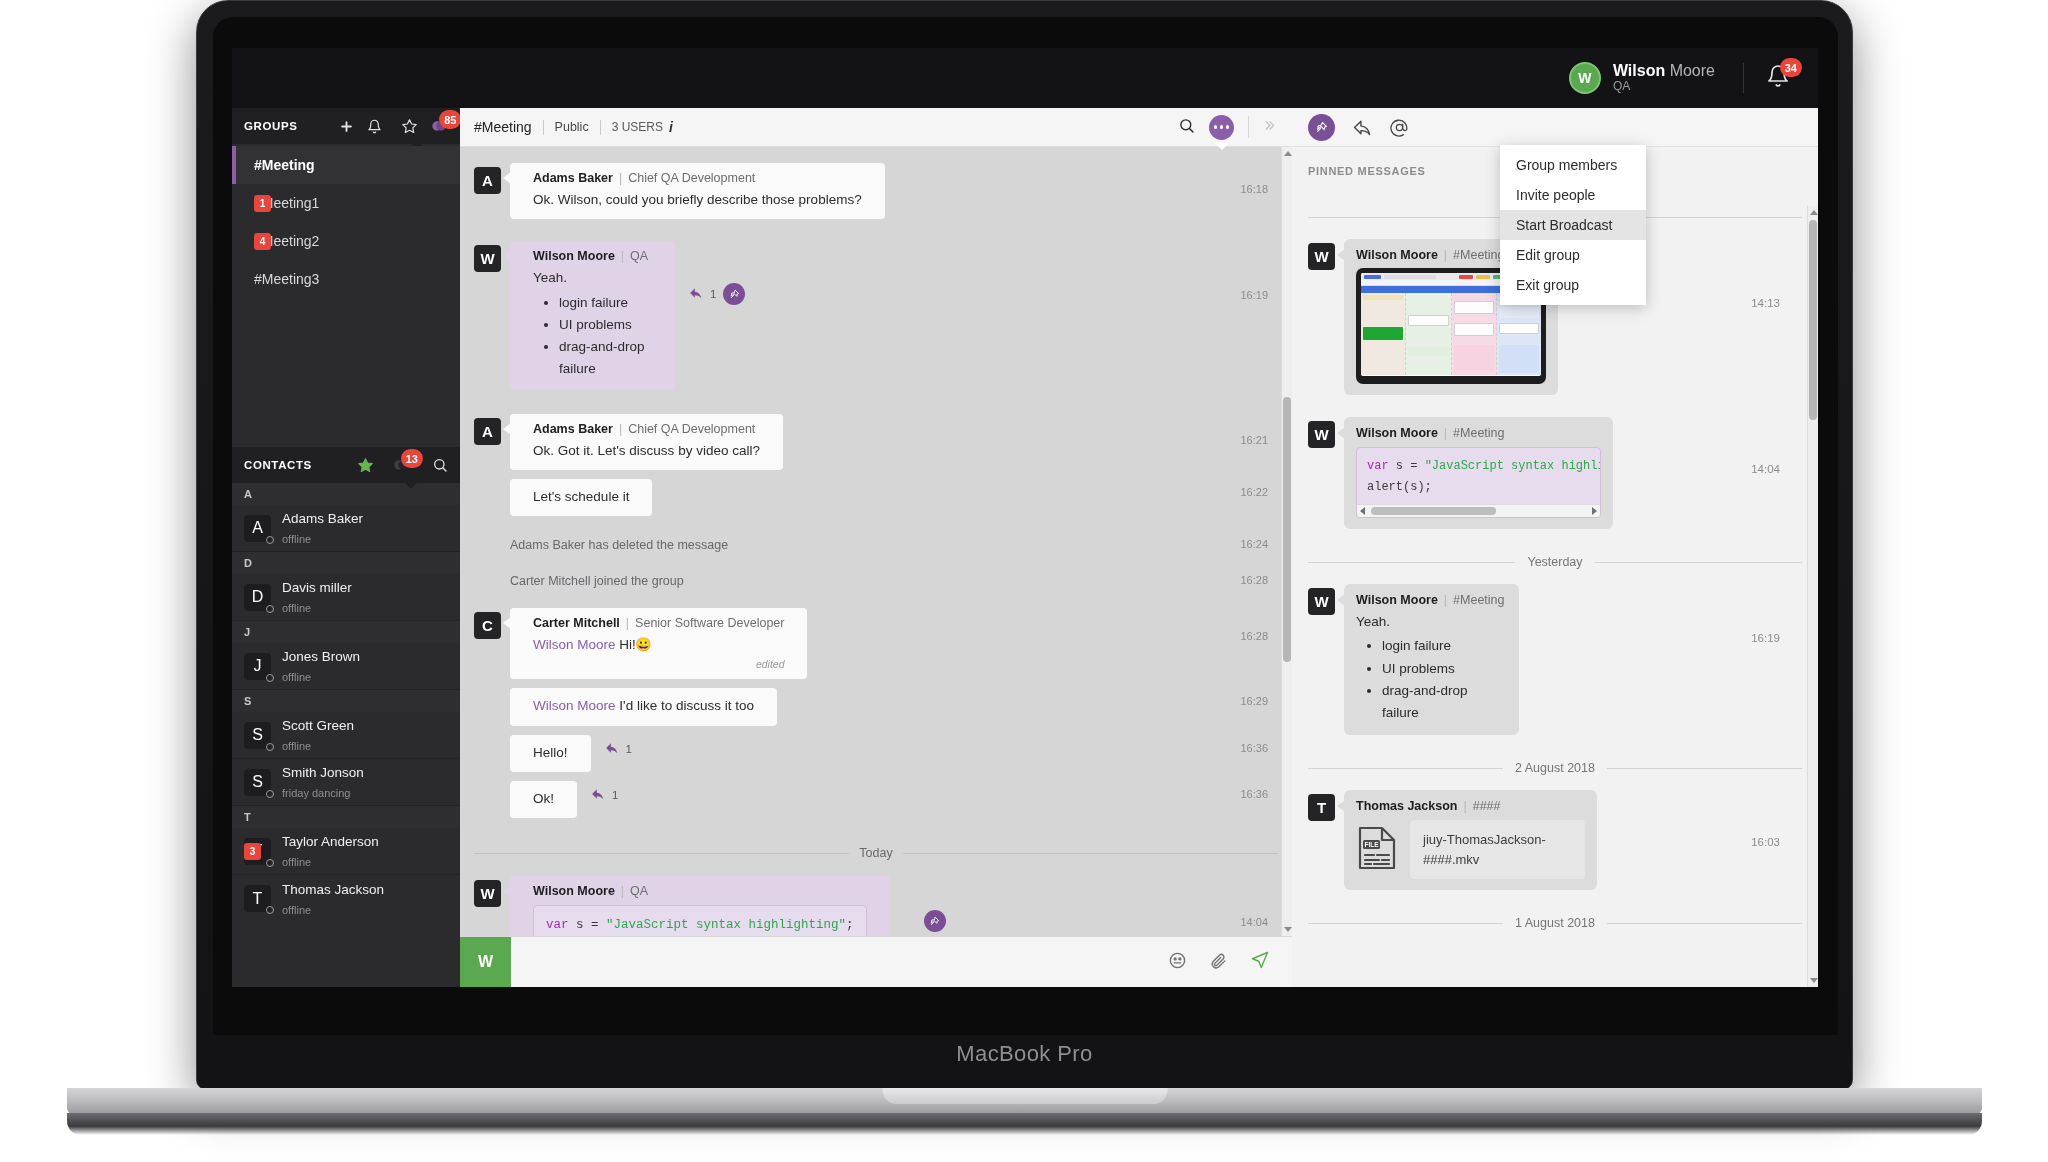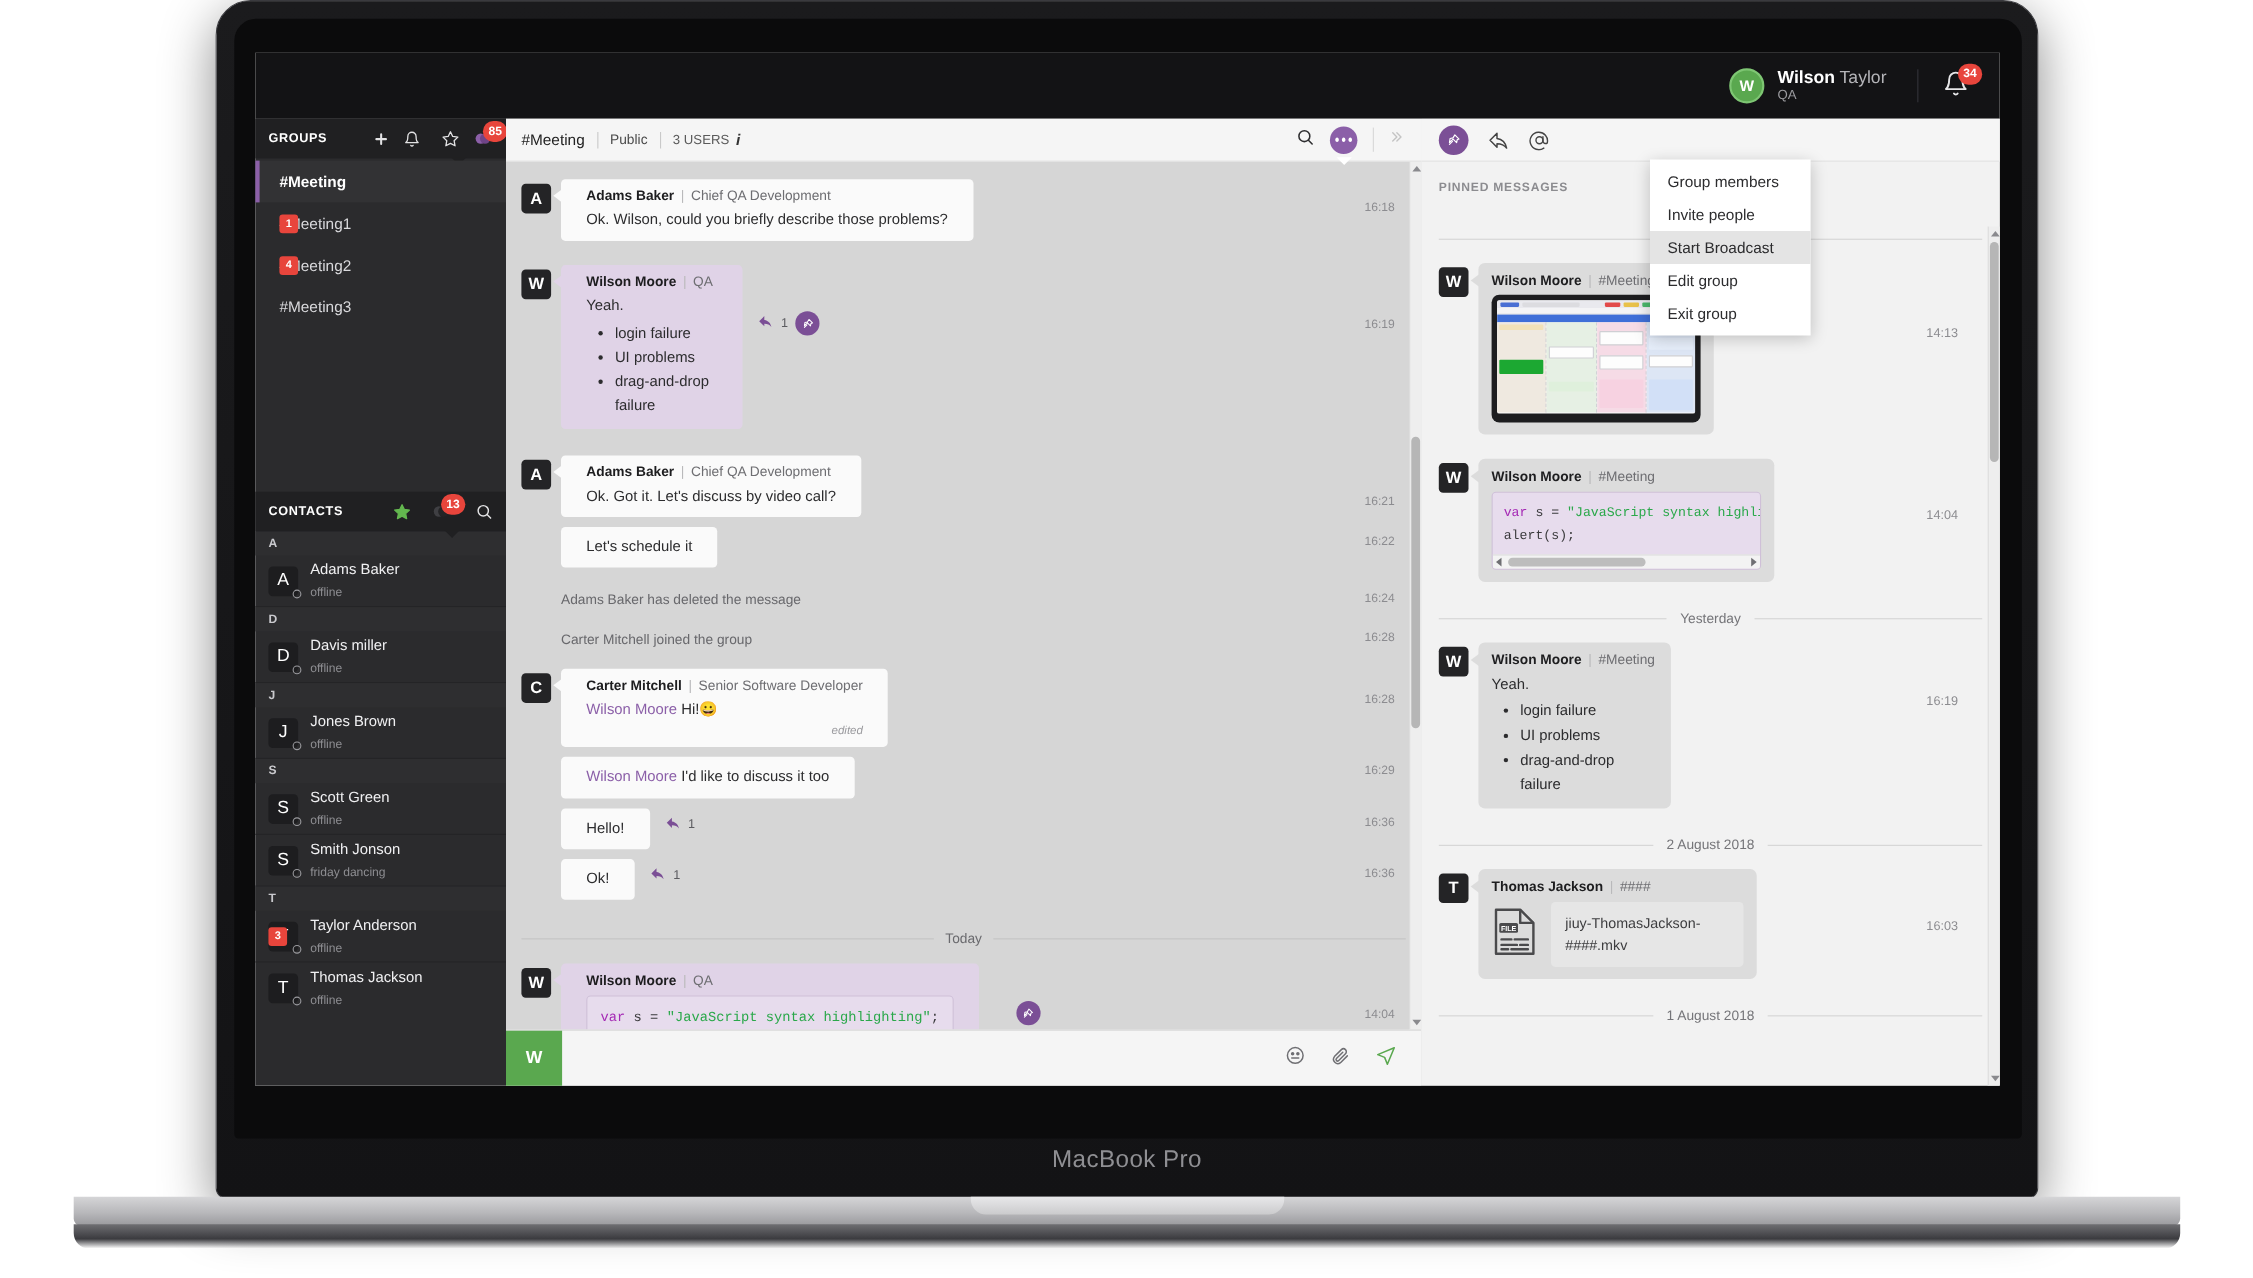--- a/index.html
+++ b/index.html
@@ -362,21 +362,21 @@
   <div class="base-shadow"></div>
 
   <div id="screen">
 
     <div class="topbar">
       <div class="me">
         <div class="me-avatar">W</div>
         <div class="me-names">
           <div class="me-name">
             <b>Wilson</b>
-            <span>Taylor</span>
+            <span>Moore</span>
           </div>
           <div class="me-role">QA</div>
         </div>
       </div>
       <div class="me-sep"></div>
       <div class="bell-wrap">
         <svg class="bell" viewBox="0 0 24 24" fill="none" stroke="#e6e6e8" stroke-width="1.7" stroke-linecap="round" stroke-linejoin="round">
           <path d="M18 8a6 6 0 1 0-12 0c0 7-3 9-3 9h18s-3-2-3-9"></path>
           <path d="M13.7 21a2 2 0 0 1-3.4 0"></path>
         </svg>
@@ -600,21 +600,21 @@
           </div>
           <div class="time" style="top:48px">16:19</div>
         </div>
 
         <div class="msg" style="margin-top:24px">
           <div class="m-avatar">A</div>
           <div class="bubble">
             <div class="b-head"><b>Adams Baker</b><i>|</i><span>Chief QA Development</span></div>
             <div class="b-text">Ok. Got it. Let's discuss by video call?</div>
           </div>
-          <div class="time" style="top:36px">16:21</div>
+          <div class="time" style="top:20px">16:21</div>
         </div>
 
         <div class="msg" style="margin-top:9px;padding-left:50px">
           <div class="bubble noTail">
             <div class="b-text">Let's schedule it</div>
           </div>
           <div class="time" style="top:7px">16:22</div>
         </div>
 
         <div class="sysline">

